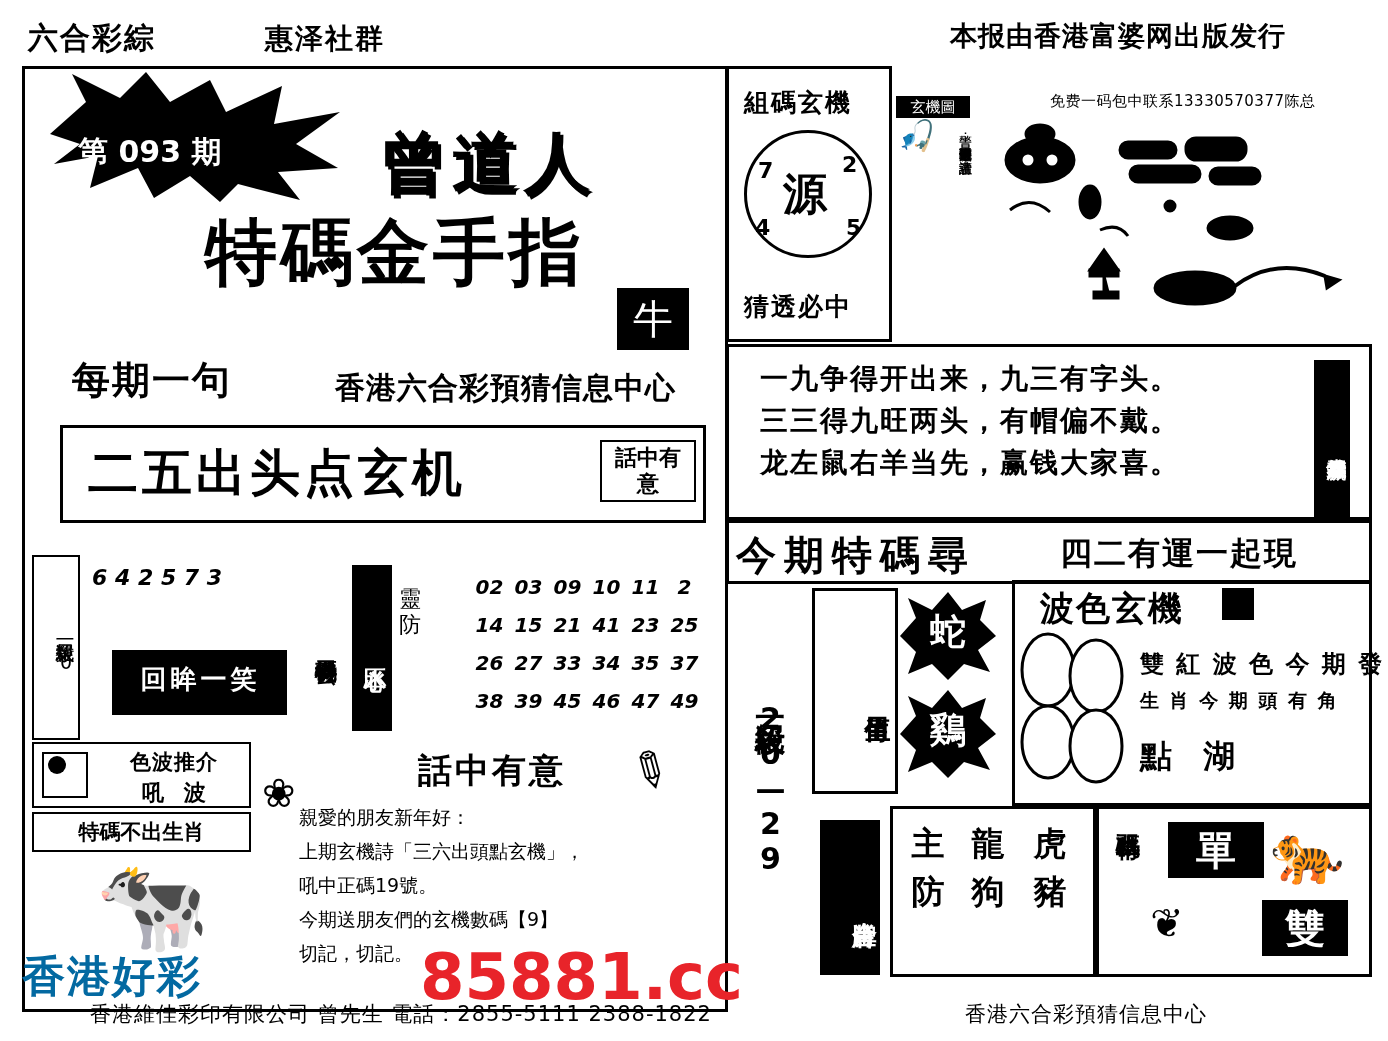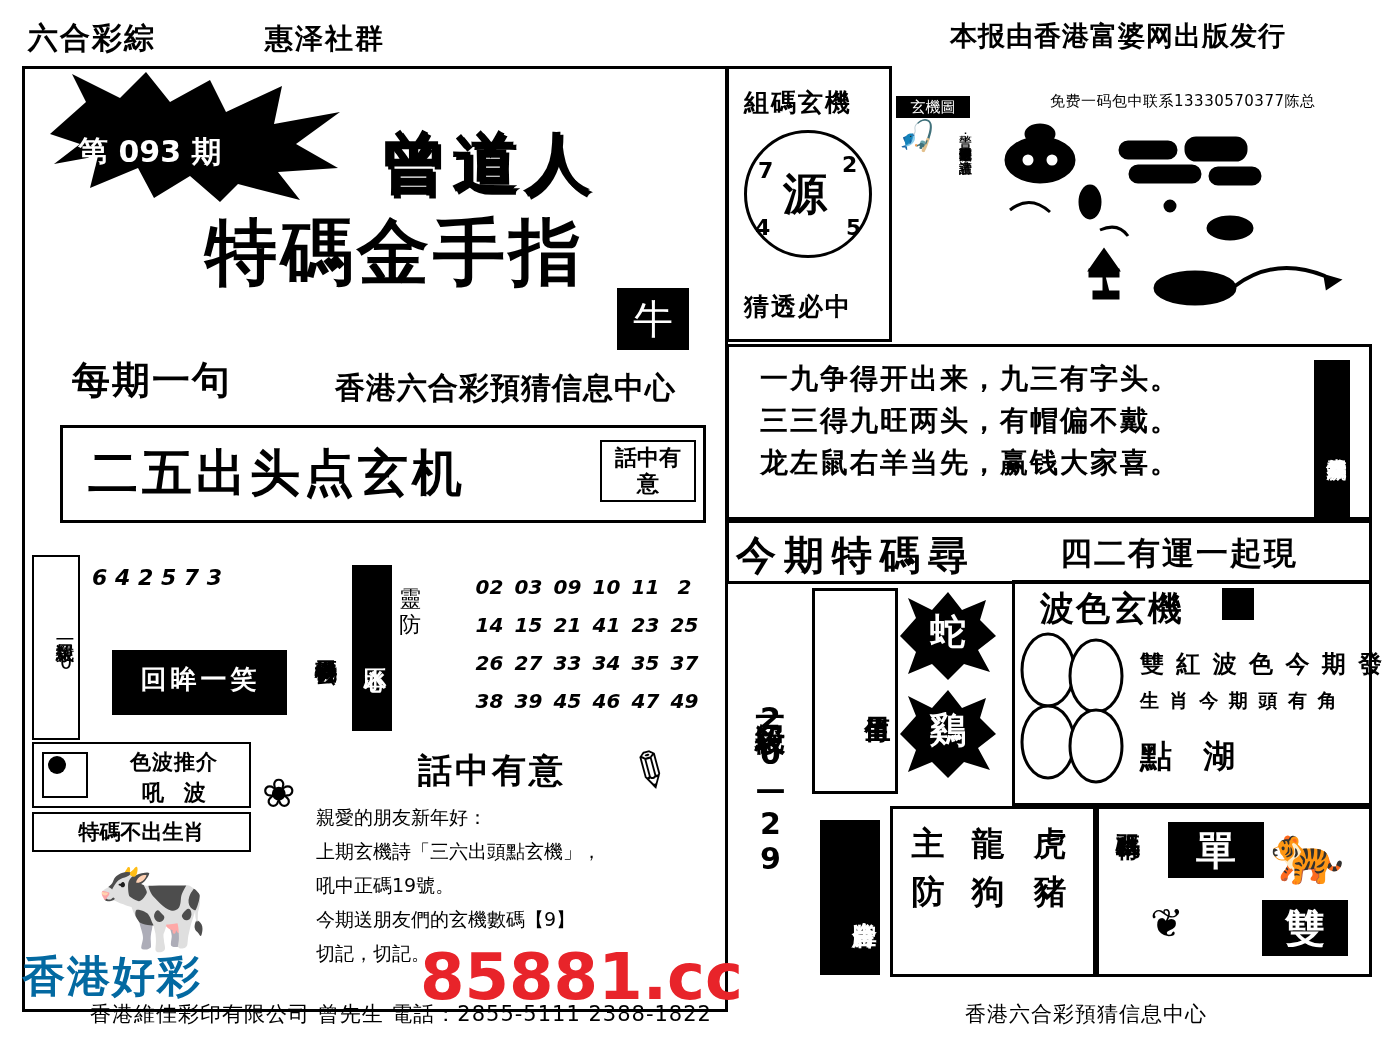--- a/index.html
+++ b/index.html
@@ -60,21 +60,21 @@
   #cw-moon{left:48px;top:756px;width:18px;height:18px;border-radius:50%;background:#000;}
   #cw-t1{left:130px;top:748px;font-size:21px;font-weight:bold;letter-spacing:1px;}
   #cw-t2{left:142px;top:778px;font-size:22px;font-weight:bold;letter-spacing:6px;}
   #no-zodiac{left:32px;top:812px;width:215px;height:36px;border:2px solid #000;
      font-size:21px;font-weight:bold;text-align:center;line-height:36px;}
   #cow{left:95px;top:860px;font-size:92px;line-height:92px;}
 
   
   #talkbox{left:258px;top:740px;width:444px;height:230px;}
   #talk-title{left:418px;top:748px;font-size:34px;font-weight:bold;letter-spacing:3px;}
-  #talk-lines{left:316px;top:800px;font-size:19px;line-height:34px;}
+  #talk-lines{left:299px;top:800px;font-size:19px;line-height:34px;}
   #pen{left:630px;top:742px;font-size:48px;transform:rotate(30deg);}
   #flower{left:262px;top:770px;font-size:40px;}
 
   
   #zuma-box{left:726px;top:66px;width:160px;height:270px;border:3px solid #000;}
   #zuma-t1{left:744px;top:86px;font-size:25px;font-weight:bold;letter-spacing:2px;}
   #zuma-circle{left:744px;top:130px;width:122px;height:122px;border:3px solid #000;border-radius:50%;}
   #zuma-yuan{left:744px;top:165px;width:122px;text-align:center;font-size:44px;font-weight:bold;}
   #z-n1{left:758px;top:158px;font-size:22px;font-weight:bold;}
   #z-n2{left:842px;top:152px;font-size:22px;font-weight:bold;}

